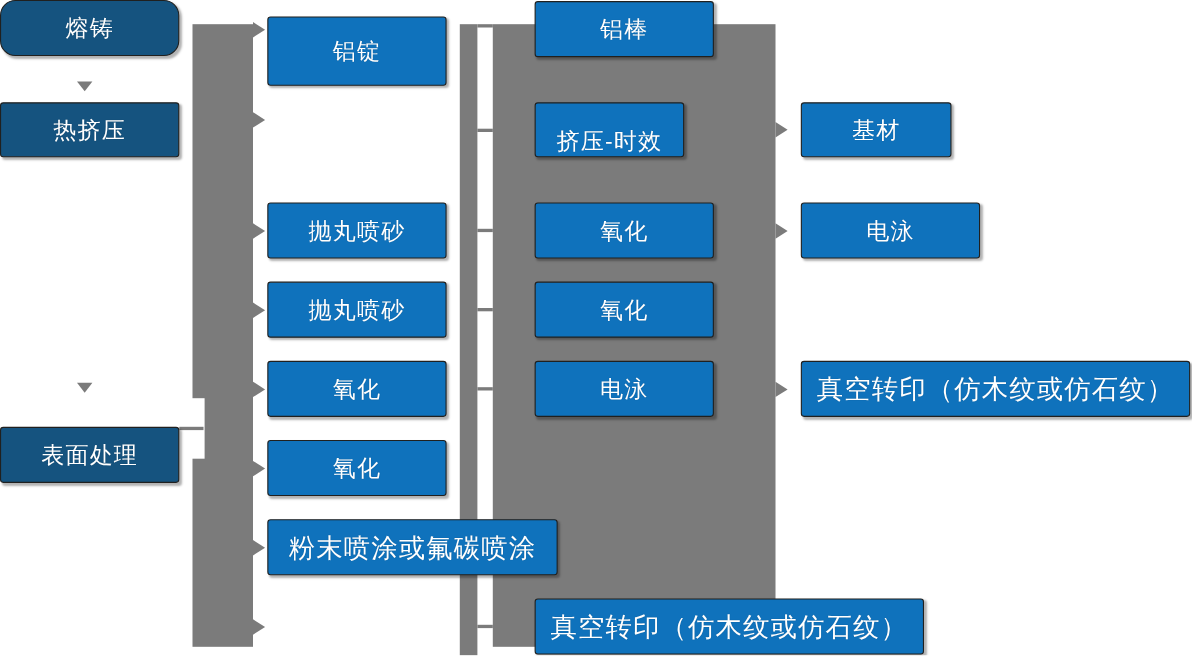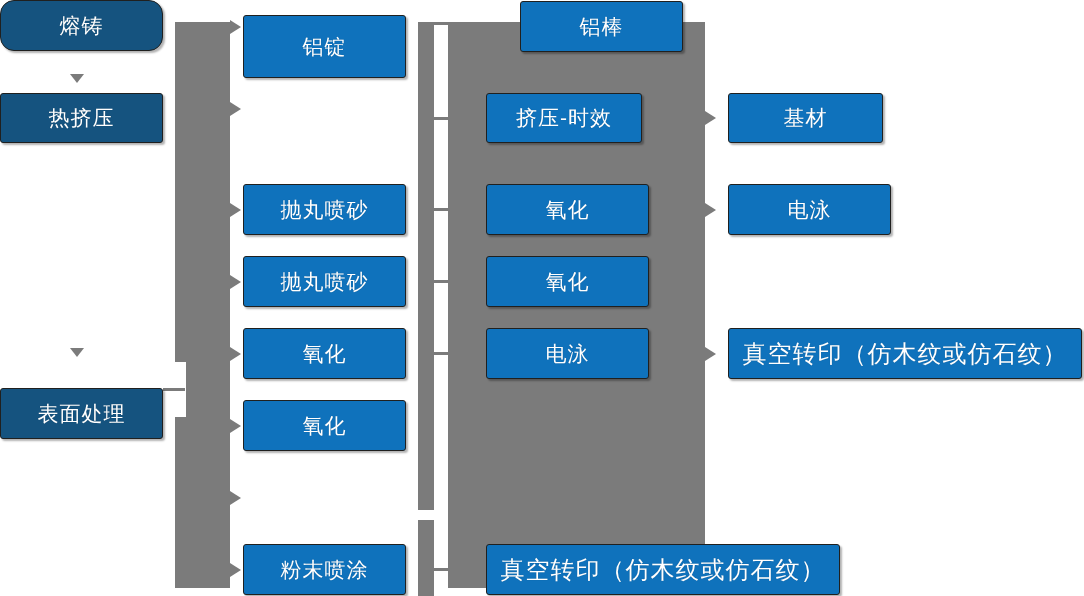--- a/index.html
+++ b/index.html
@@ -133,50 +133,50 @@
   </div>
 
   <div class="box bright" style="left:243px; top:328px; width:163px; height:51px;">
     <span>氧化</span>
   </div>
 
   <div class="box bright" style="left:243px; top:400px; width:163px; height:51px;">
     <span>氧化</span>
   </div>
 
-
-  <div class="box bright" style="left:243px; top:544px; width:163px; height:51px;">
-    <span>粉末喷涂</span>
+  <div class="box bright wide-text" style="left:243px; top:472px; width:264px; height:51px;">
+    <span>粉末喷涂或氟碳喷涂</span>
   </div>
 
-  <div class="box bright" style="left:486px; top:1px; width:163px; height:51px;margin-left:34px;">
+
+  <div class="box bright" style="left:486px; top:1px; width:163px; height:51px;">
     <span>铝棒</span>
   </div>
 
-  <div class="box bright" style="left:486px; top:93px; width:156px; height:50px;">
+  <div class="box bright" style="left:486px; top:93px; width:136px; height:50px;align-items:flex-end;">
     <span>挤压-时效</span>
   </div>
 
   <div class="box bright" style="left:486px; top:184px; width:163px; height:51px;">
     <span>氧化</span>
   </div>
 
   <div class="box bright" style="left:486px; top:256px; width:163px; height:51px;">
     <span>氧化</span>
   </div>
 
   <div class="box bright" style="left:486px; top:328px; width:163px; height:51px;">
     <span>电泳</span>
   </div>
 
   <div class="box bright wide-text" style="left:486px; top:544px; width:354px; height:51px;">
     <span>真空转印（仿木纹或仿石纹）</span>
   </div>
 
-  <div class="box bright" style="left:728px; top:93px; width:155px; height:50px;">
+  <div class="box bright" style="left:728px; top:93px; width:137px; height:50px;">
     <span>基材</span>
   </div>
 
   <div class="box bright" style="left:728px; top:184px; width:163px; height:51px;">
     <span>电泳</span>
   </div>
 
   <div class="box bright wide-text" style="left:728px; top:328px; width:354px; height:51px;">
     <span>真空转印（仿木纹或仿石纹）</span>
   </div>

